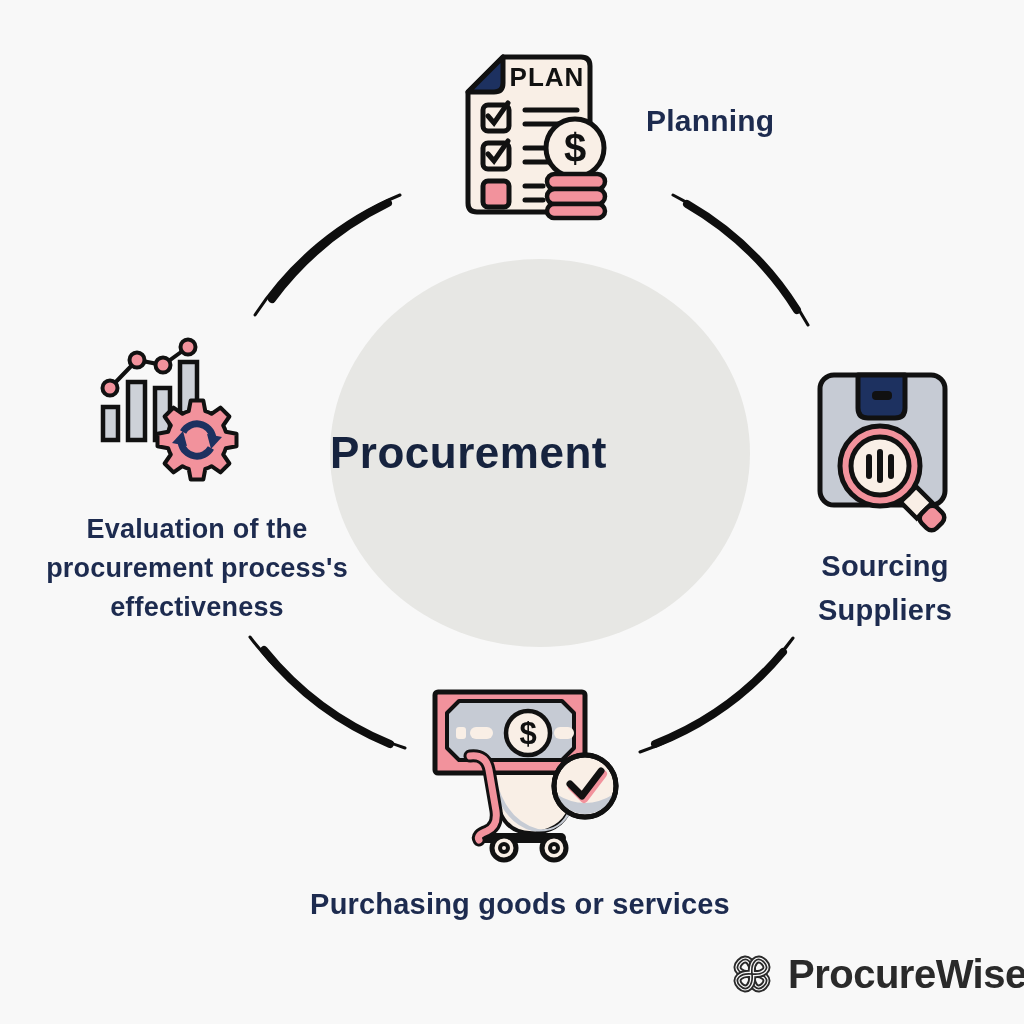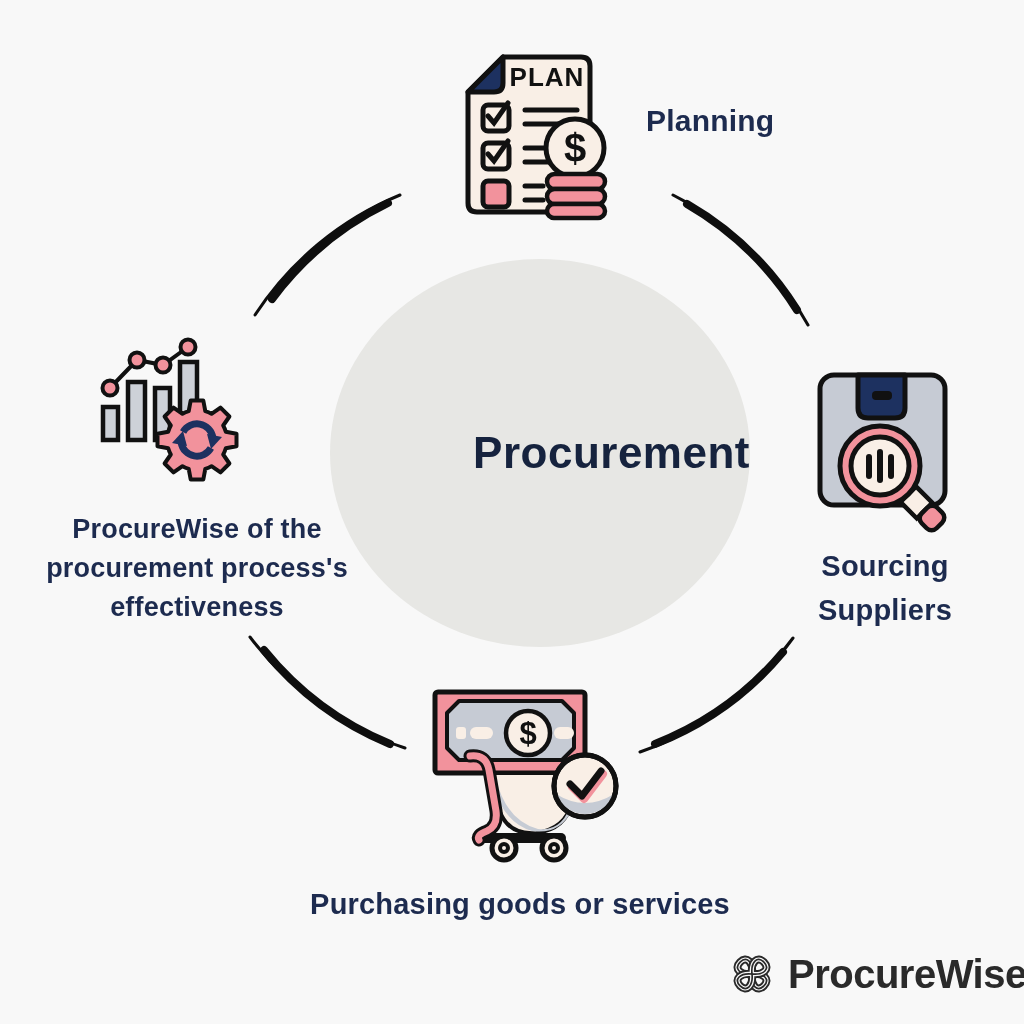--- a/index.html
+++ b/index.html
@@ -4,21 +4,21 @@
 <style>
   html,body{margin:0;padding:0;}
   #canvas{
     position:relative;width:1024px;height:1024px;overflow:hidden;
     background:#F8F8F8;
     font-family:"Liberation Sans",sans-serif;
   }
   .abs{position:absolute;}
   #center-ellipse{
     left:330px;top:259px;width:420px;height:388px;border-radius:50%;
-    background:#E7E7E4;display:flex;align-items:center;justify-content:flex-end;
+    background:#E7E7E4;display:flex;align-items:center;justify-content:flex-start;
   }
   #center-title{
     font-size:44px;font-weight:700;color:#16233E;letter-spacing:.5px;
   }
   .node-label{
     color:#1D2B4F;font-weight:700;letter-spacing:.2px;
   }
   #label-planning{left:646px;top:104px;font-size:30px;}
   #label-sourcing{left:780px;top:544px;width:210px;text-align:center;font-size:29px;line-height:44px;}
   #label-purchasing{left:260px;top:888px;width:520px;text-align:center;font-size:29px;}
@@ -156,21 +156,21 @@
     <circle cx="159" cy="108" r="31" fill="#F9EFE6" stroke="#111" stroke-width="5"></circle>
     <path d="M 130 116 A 31 31 0 0 0 188 116 Q 159 134 130 116 Z" fill="#C6CBD4"></path>
     <circle cx="159" cy="108" r="31" fill="none" stroke="#111" stroke-width="5"></circle>
     <path d="M 146 109 L 158 121 L 177 96" fill="none" stroke="#F2929C" stroke-width="8" stroke-linecap="round" stroke-linejoin="round"></path>
     <path d="M 144 106 L 156 118 L 175 93" fill="none" stroke="#111" stroke-width="7" stroke-linecap="round" stroke-linejoin="round"></path>
   </svg>
 
   <div id="label-planning" class="abs node-label">Planning</div>
   <div id="label-sourcing" class="abs node-label">Sourcing Suppliers</div>
   <div id="label-purchasing" class="abs node-label">Purchasing goods or services</div>
-  <div id="label-evaluation" class="abs node-label">ProcureWise of the procurement process's effectiveness</div>
+  <div id="label-evaluation" class="abs node-label">Evaluation of the procurement process's effectiveness</div>
 
   <div id="logo" class="abs">
     <svg width="56" height="56" viewBox="-30 -30 60 60">
       <g fill="none">
         <g transform="rotate(45)">
           <path id="k1" d="M -18 0 C -18 -10 -8 -10 0 0 C 8 10 18 10 18 0 C 18 -10 8 -10 0 0 C -8 10 -18 10 -18 0 Z" stroke="#2A2A2A" stroke-width="8.5"></path>
           <path d="M -18 0 C -18 -10 -8 -10 0 0 C 8 10 18 10 18 0 C 18 -10 8 -10 0 0 C -8 10 -18 10 -18 0 Z" stroke="#F8F8F8" stroke-width="4.5"></path>
           <path d="M -18 0 C -18 -10 -8 -10 0 0 C 8 10 18 10 18 0 C 18 -10 8 -10 0 0 C -8 10 -18 10 -18 0 Z" stroke="#2A2A2A" stroke-width="1.8"></path>
         </g>
         <g transform="rotate(-45)">

